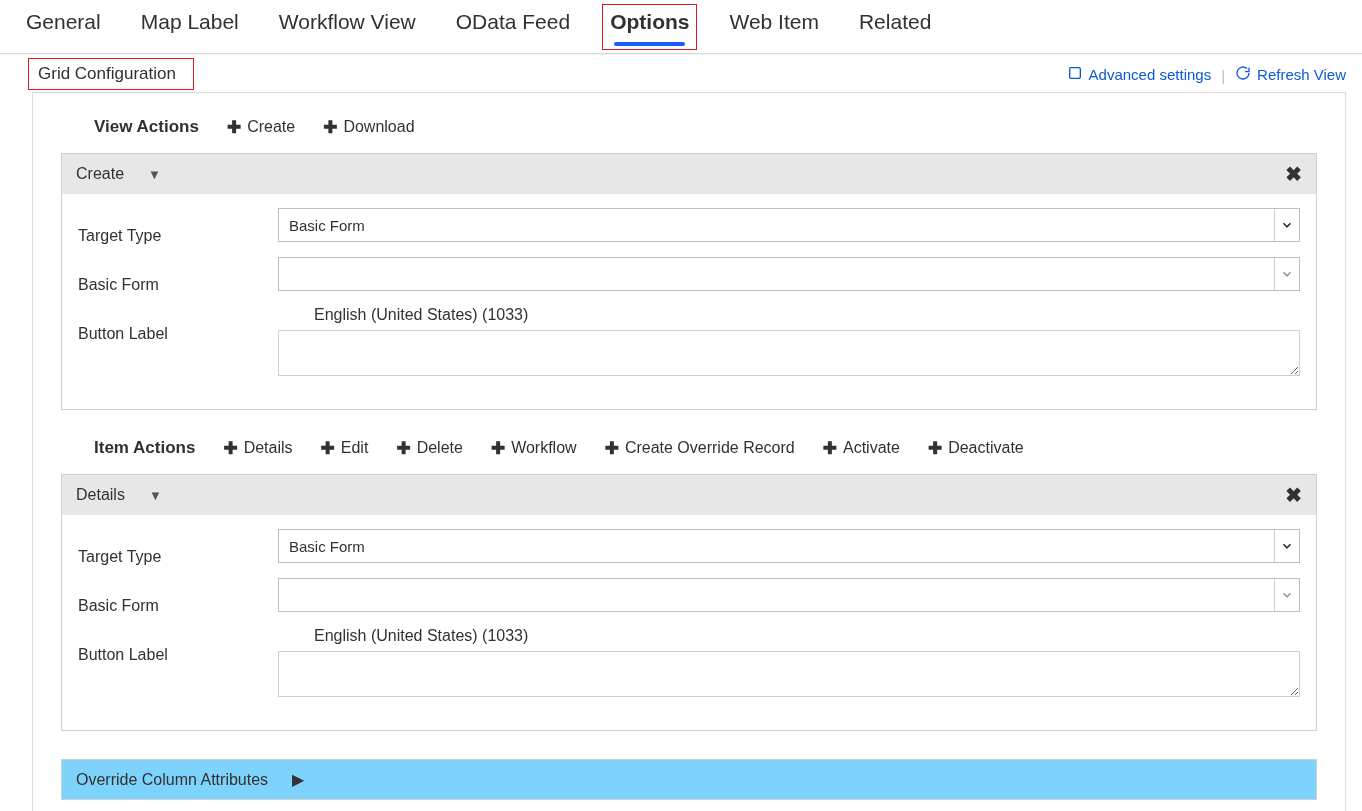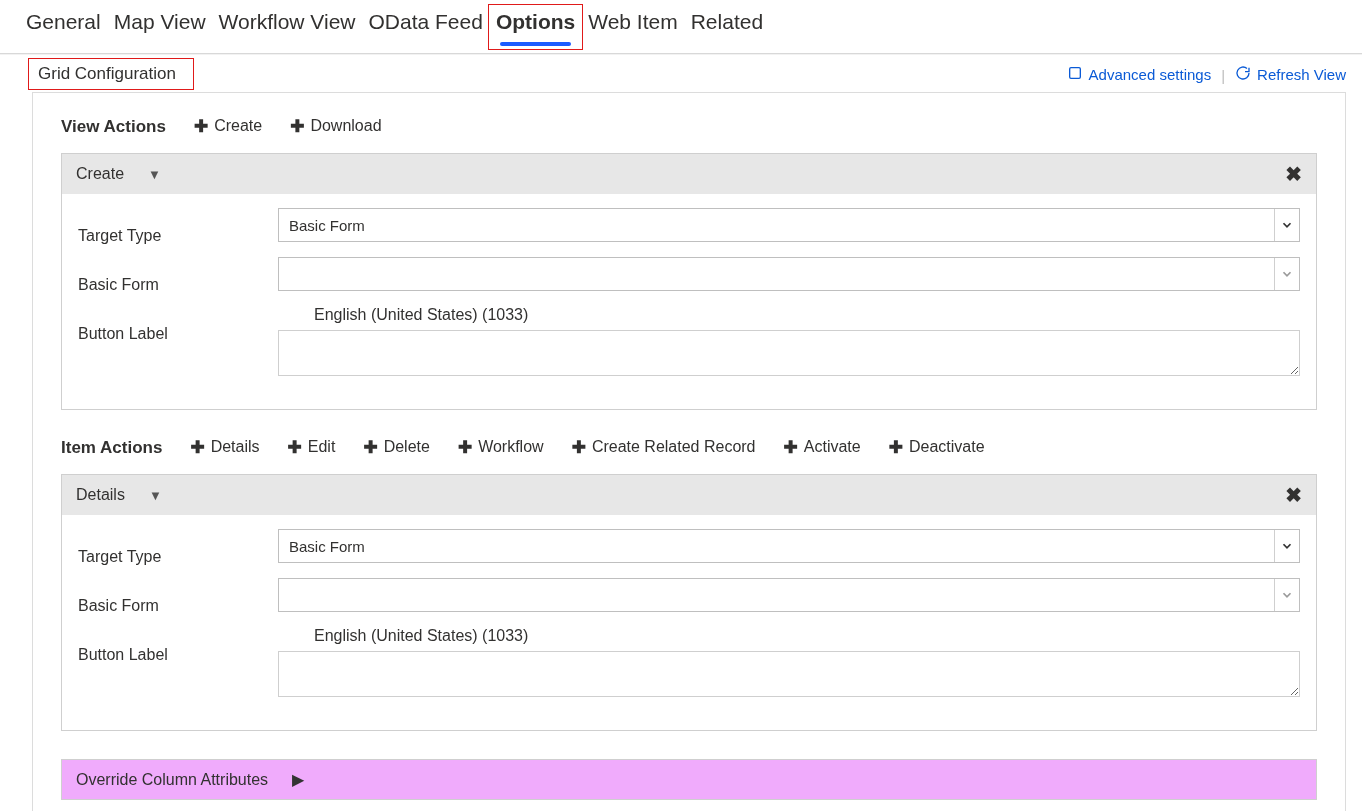--- a/index.html
+++ b/index.html
@@ -9,21 +9,21 @@
     font-size: 15px;
     color: #323130;
     background: #fff;
     width: 1362px;
   }
 
   
   .tabstrip {
     display: flex;
     align-items: center;
-    gap: 13px;
+    gap: 40px;
     padding: 10px 33px 12px 26px;
     border-bottom: 1px solid transparent;
   }
   .tab {
     font-size: 21px;
     cursor: pointer;
     position: relative;
     padding-bottom: 2px;
   }
   .tab.active {
@@ -93,23 +93,24 @@
   .outer-box {
     margin: 0 16px 16px 32px;
     border: 1px solid #dcdcdc;
     padding: 24px 28px 16px 28px;
   }
 
   
   .group { margin-bottom: 28px; }
   .group-header {
     display: flex;
-    align-items: flex-start;
+    align-items: center;
     gap: 28px;
     margin-bottom: 16px;
+    margin-left: 33px;
   }
   .group-title {
     font-size: 17px;
     font-weight: 700;
   }
   .action-btn {
     display: flex;
     align-items: center;
     gap: 6px;
     cursor: pointer;
@@ -192,39 +193,39 @@
     resize: vertical;
     border: 1px solid #cfcfcf;
     box-sizing: border-box;
     font-family: inherit;
     font-size: 15px;
     padding: 6px 8px;
   }
 
   
   .override-bar {
-    background: #f0abfc;
+    background: #7dd3fc;
     border: 1px solid #cfcfcf;
     padding: 10px 14px;
     display: flex;
     align-items: center;
     gap: 24px;
     font-size: 16px;
     cursor: pointer;
   }
   .override-bar .tri {
     color: #333;
   }
 </style>
 </head>
 <body>
 
 <div class="tabstrip">
   <div class="tab"><span>General</span></div>
-  <div class="tab"><span>Map View</span></div>
+  <div class="tab"><span>Map Label</span></div>
   <div class="tab"><span>Workflow View</span></div>
   <div class="tab"><span>OData Feed</span></div>
   <div class="tab-wrap">
     <div class="tab active"><span>Options</span></div>
     <div class="tab-highlight"></div>
   </div>
   <div class="tab"><span>Web Item</span></div>
   <div class="tab"><span>Related</span></div>
 </div>
 <div class="page-topline"></div>
@@ -334,21 +335,21 @@
       <div class="action-btn">
         <span class="plus-icon">✚</span>
         <span>Delete</span>
       </div>
       <div class="action-btn">
         <span class="plus-icon">✚</span>
         <span>Workflow</span>
       </div>
       <div class="action-btn">
         <span class="plus-icon">✚</span>
-        <span>Create Related Record</span>
+        <span>Create Override Record</span>
       </div>
       <div class="action-btn">
         <span class="plus-icon">✚</span>
         <span>Activate</span>
       </div>
       <div class="action-btn">
         <span class="plus-icon">✚</span>
         <span>Deactivate</span>
       </div>
     </div>

